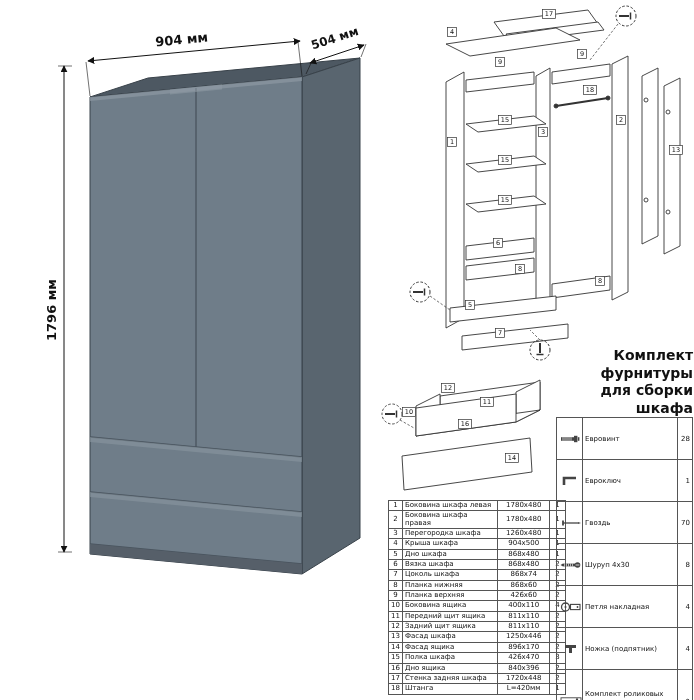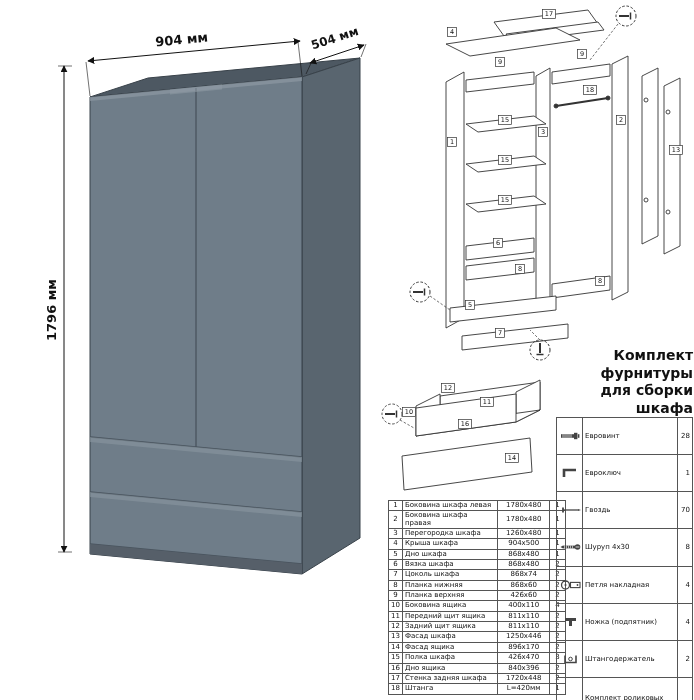--- a/index.html
+++ b/index.html
@@ -411,30 +411,20 @@
                 <rect x="6" y="3" width="11" height="3" fill="#444"></rect>
                 <rect x="10" y="6" width="3" height="5" fill="#444"></rect>
               </svg>
             </td>
             <td>Ножка (подпятник)</td>
             <td class="qty">4</td>
           </tr>
           <tr>
             <td class="icon">
               <svg width="24" height="14" viewBox="0 0 24 14">
-                <path d="M6 3.5 V10.5 H17 V3.5" fill="none" stroke="#444" stroke-width="1.6"></path>
-                <circle cx="11.5" cy="7" r="1.8" fill="none" stroke="#444" stroke-width="1"></circle>
-              </svg>
-            </td>
-            <td>Штангодержатель</td>
-            <td class="qty">2</td>
-          </tr>
-          <tr>
-            <td class="icon">
-              <svg width="24" height="14" viewBox="0 0 24 14">
                 <rect x="2" y="2.8" width="20" height="3" fill="none" stroke="#444" stroke-width="0.9"></rect>
                 <rect x="2" y="8.2" width="20" height="3" fill="none" stroke="#444" stroke-width="0.9"></rect>
                 <circle cx="6" cy="9.7" r="1.1" fill="#444"></circle>
                 <circle cx="18" cy="4.3" r="1.1" fill="#444"></circle>
               </svg>
             </td>
             <td>Комплект роликовых направляющих L=400мм</td>
             <td class="qty">2</td>
           </tr>
         </tbody>

